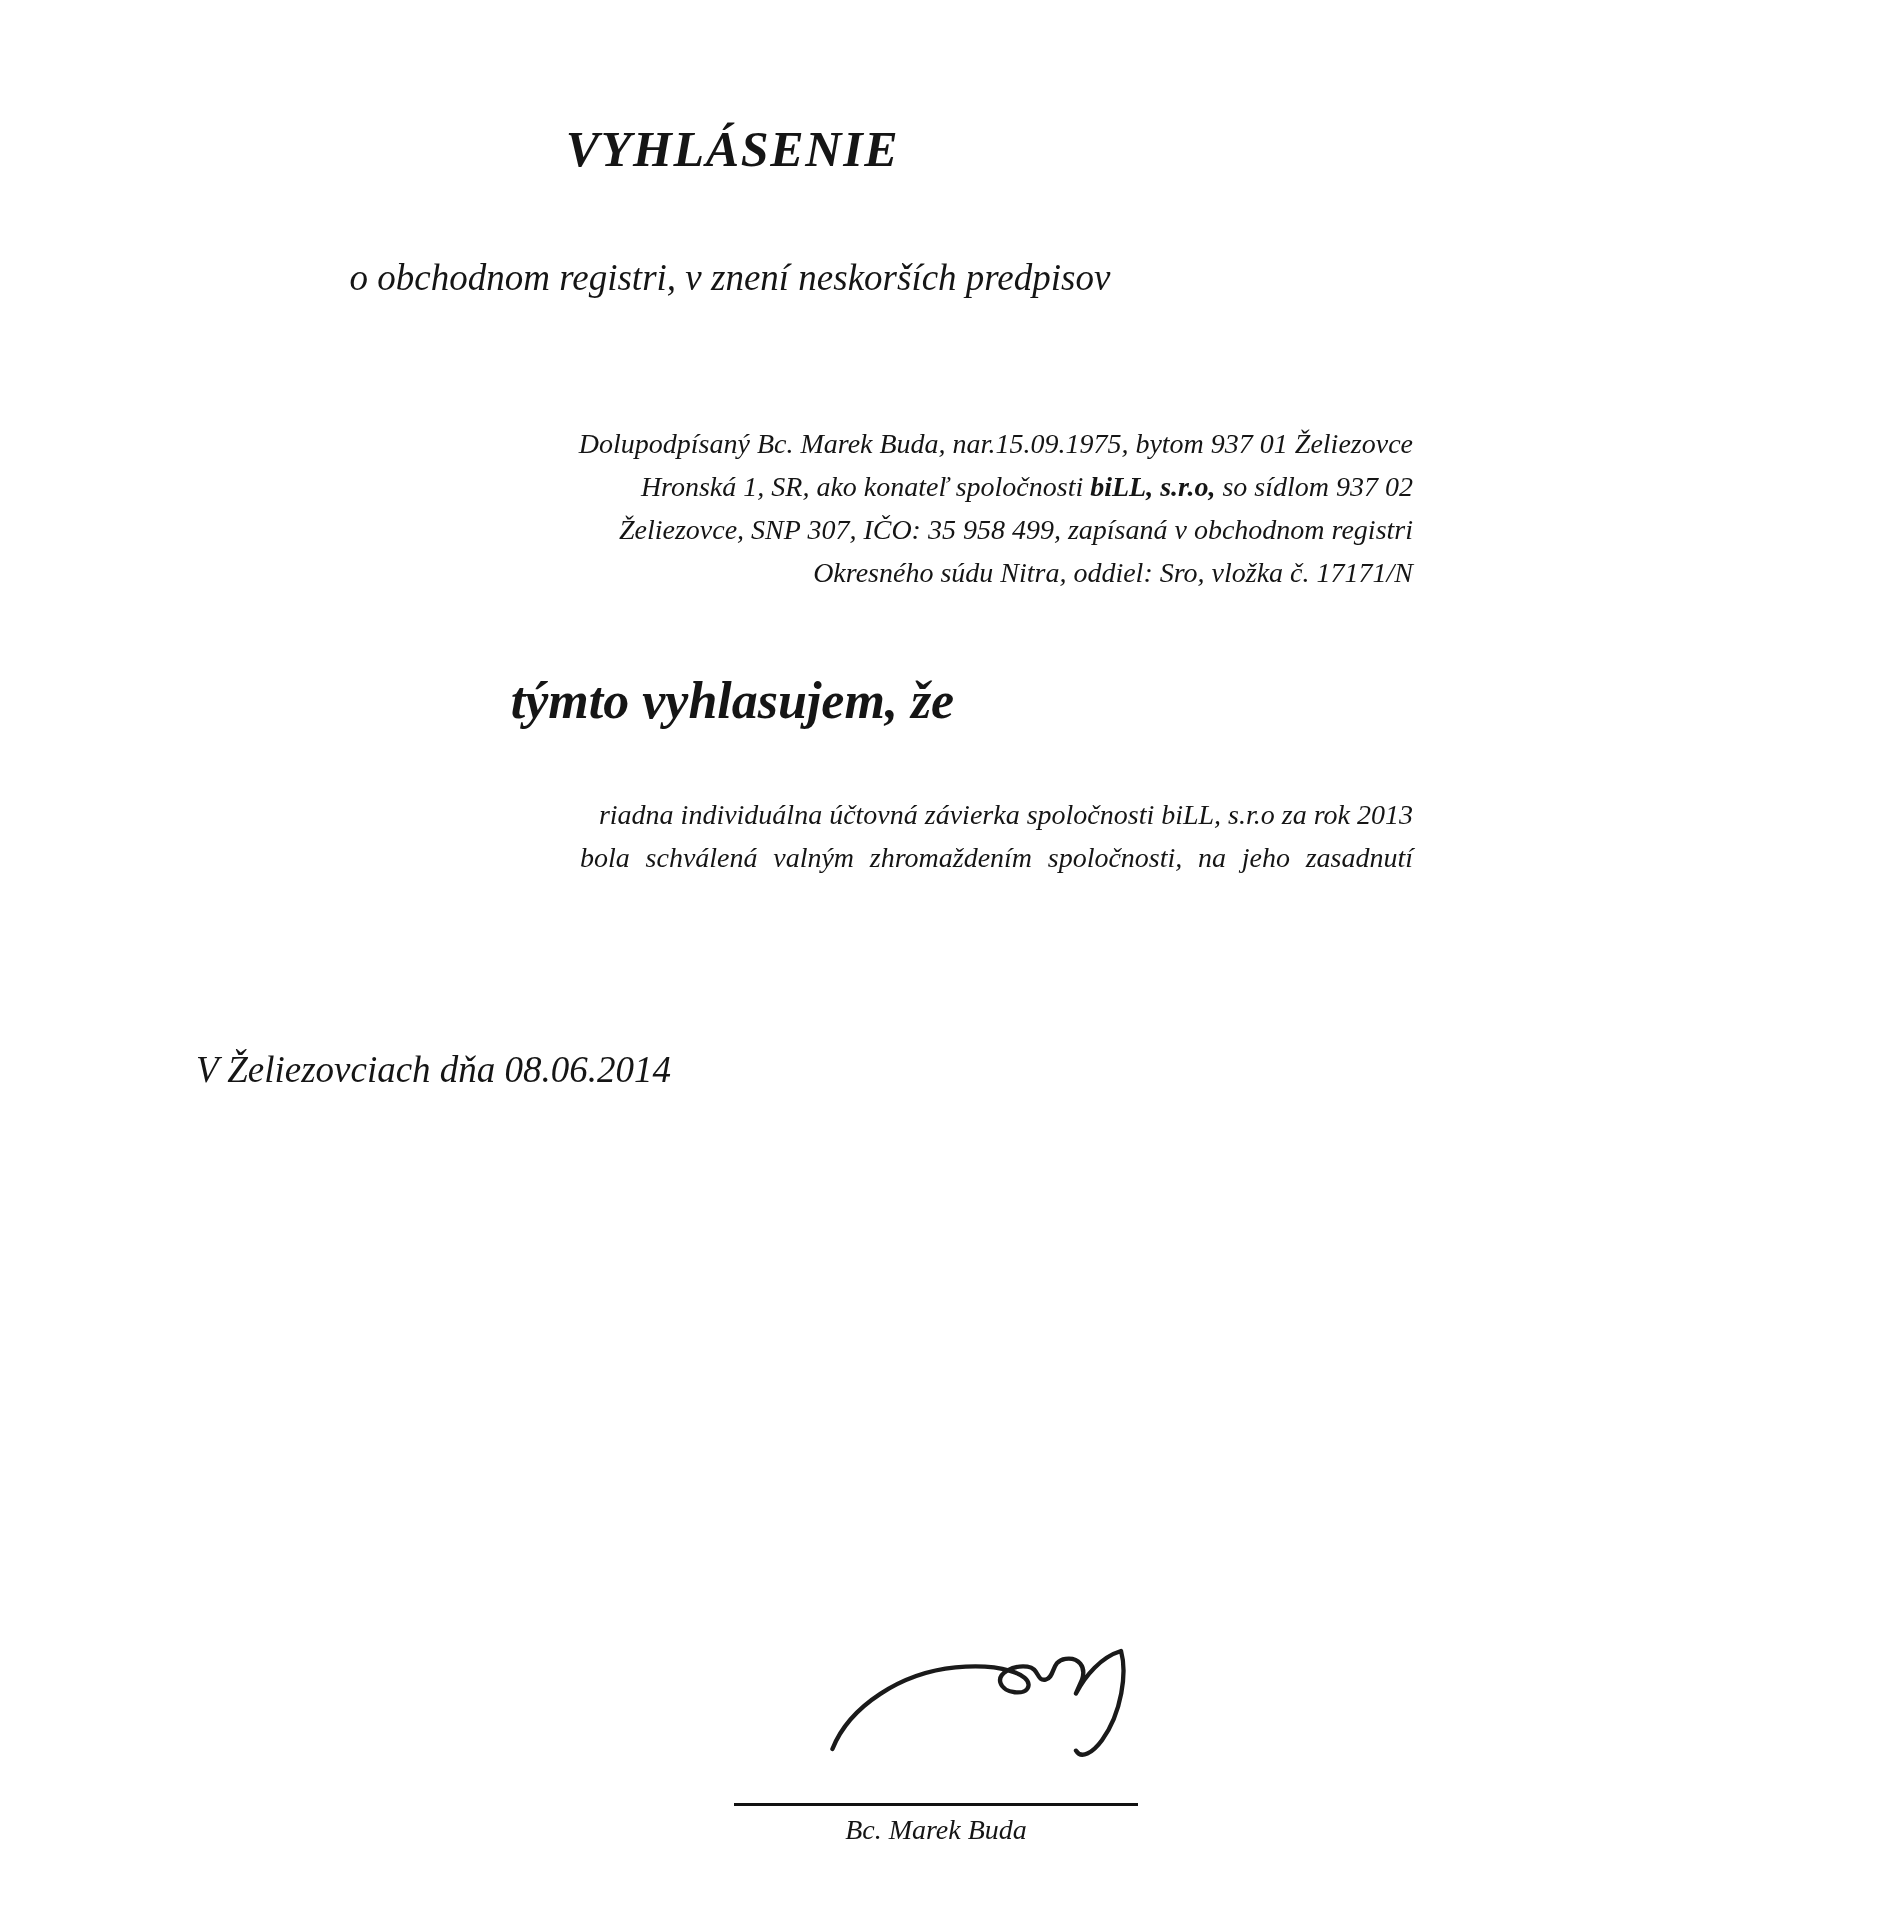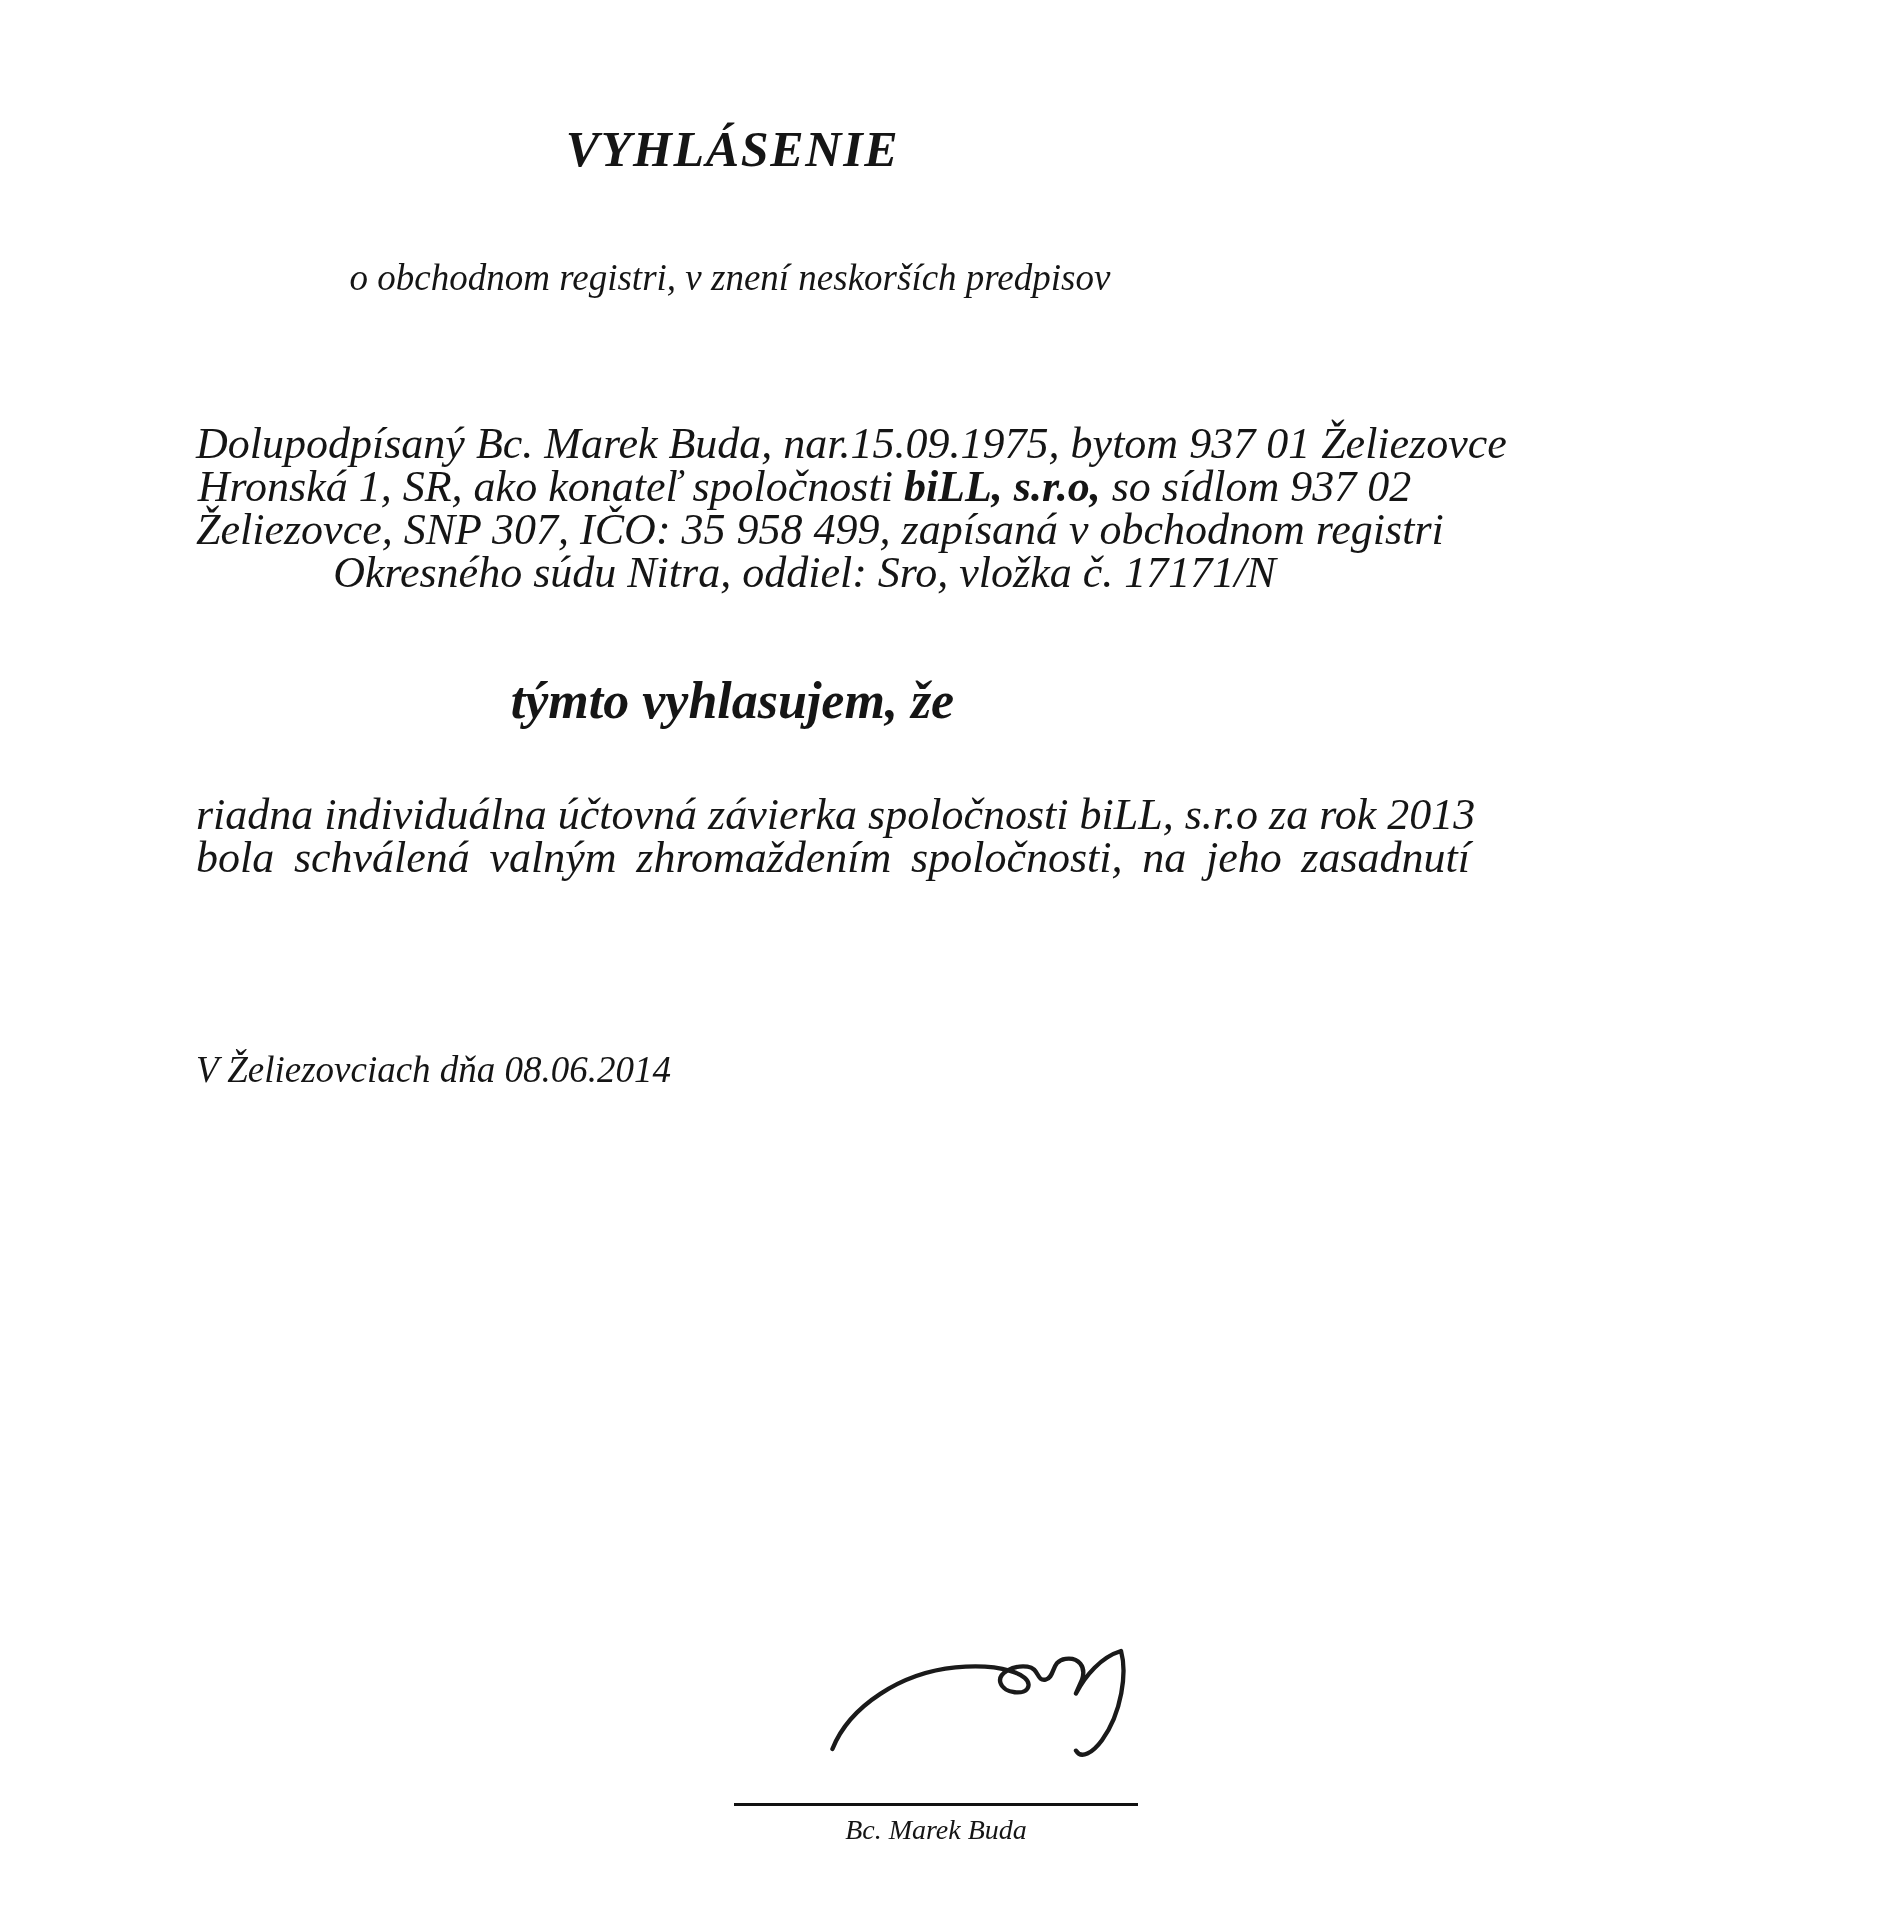--- a/index.html
+++ b/index.html
@@ -33,23 +33,23 @@
     left: 139px;
     width: 1182px;
     text-align: center;
     font-size: 37px;
     line-height: 47px;
   }
   .para {
     position: absolute;
     left: 196px;
     width: 1217px;
-    font-size: 44px;
+    font-size: 28px;
     line-height: 43px;
-    text-align: center;
+    text-align: right;
   }
   .para .line {
     white-space: nowrap;
   }
   .para1 { top: 422px; }
   .para2 { top: 793px; line-height: 43px; }
   .spread { word-spacing: 8.7px; }
   .declaration-heading {
     position: absolute;
     top: 671px;

